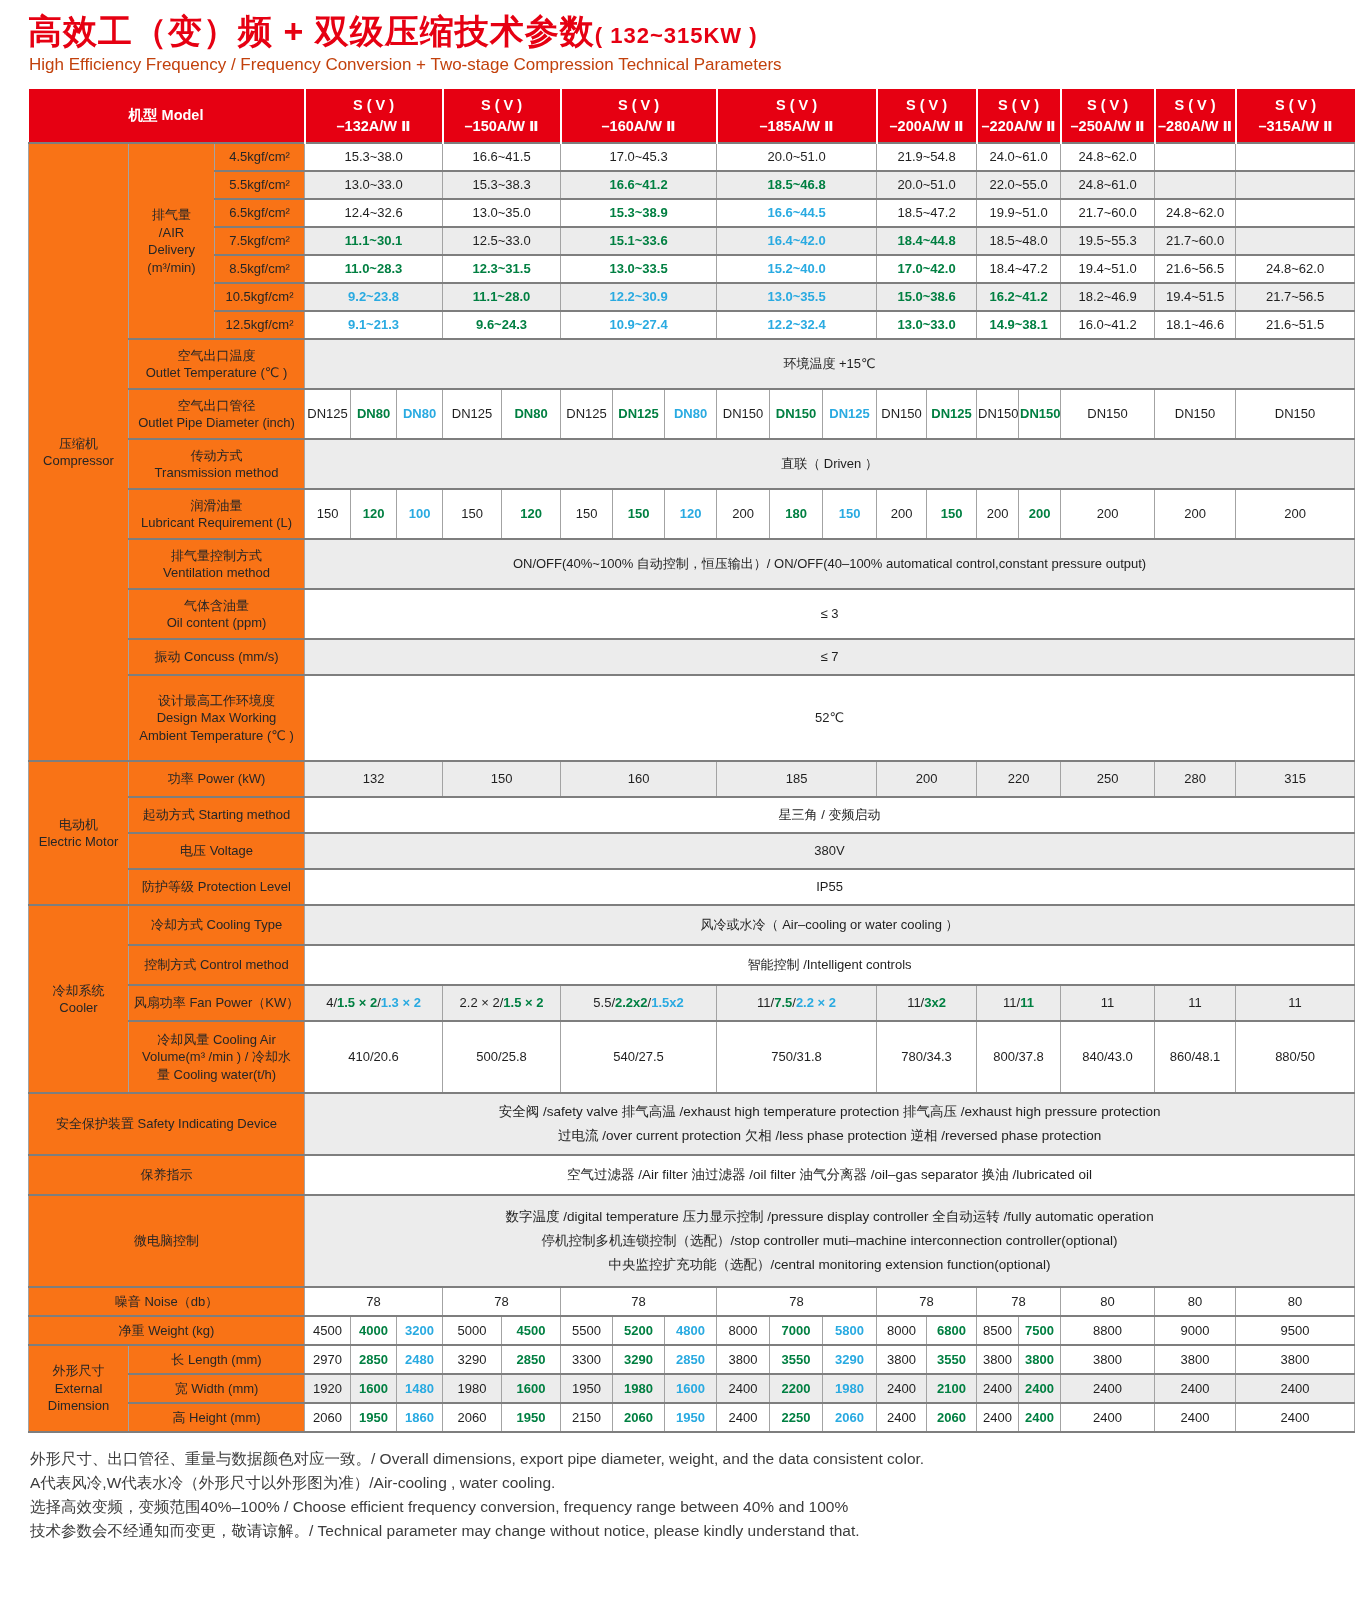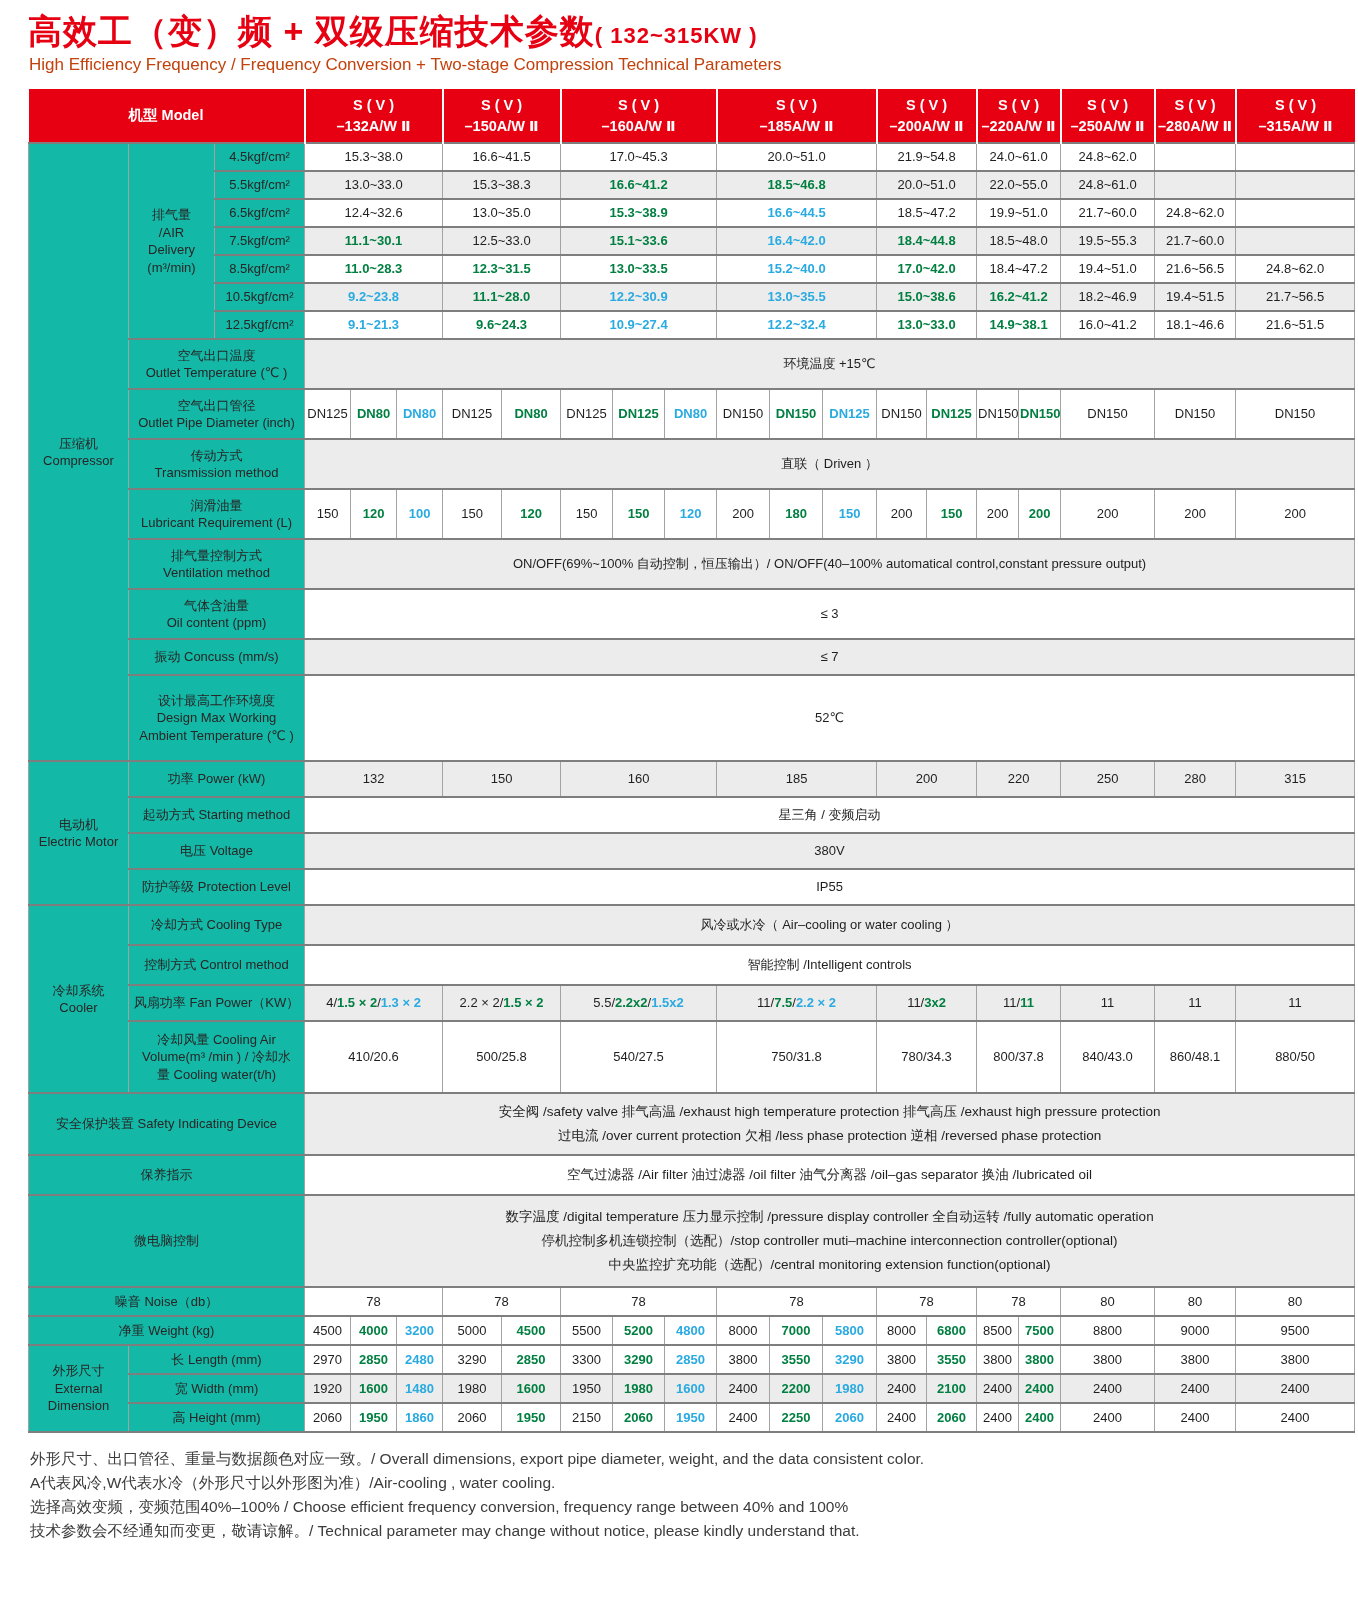--- a/index.html
+++ b/index.html
@@ -23,21 +23,21 @@
     overflow: hidden;
   }
   table.params th {
     background: #e60012; color: #ffffff; font-weight: bold;
     font-size: 14.5px; line-height: 1.45; height: 54px;
     border-left: 2px solid #ffffff; border-top: none; border-bottom: none;
     padding: 2px 0; text-align: center; vertical-align: middle;
   }
   table.params th:first-child { border-left: none; }
 
-  .grp, .lbl { background: #14b8a6; font-size: 13.5px; color: #262626; }
+  .grp, .lbl { background: #f97316; font-size: 13.5px; color: #262626; }
   .plab { font-size: 13px; }
   .sw .dv { background: #ffffff; }
   .sg .dv { background: #ececec; }
 
   .c-k { color: #1f1f1f; }
   .c-g { color: #007f41; font-weight: bold; }
   .c-c { color: #29aae1; font-weight: bold; }
   .seg-k { color: #1f1f1f; }
   .seg-g { color: #007f41; font-weight: bold; }
   .seg-c { color: #29aae1; font-weight: bold; }
@@ -281,21 +281,21 @@
           <td class="dv c-g">200</td>
           <td class="dv c-k">200</td>
           <td class="dv c-k">200</td>
           <td class="dv c-k">200</td>
         </tr>
         <tr class="sg r-mid">
           <td class="lbl" colspan="2">
             <div>排气量控制方式</div>
             <div>Ventilation method</div>
           </td>
-          <td class="dv" colspan="18">ON/OFF(69%~100% 自动控制，恒压输出）/ ON/OFF(40–100% automatical control,constant pressure output)</td>
+          <td class="dv" colspan="18">ON/OFF(40%~100% 自动控制，恒压输出）/ ON/OFF(40–100% automatical control,constant pressure output)</td>
         </tr>
         <tr class="sw r-mid">
           <td class="lbl" colspan="2">
             <div>气体含油量</div>
             <div>Oil content (ppm)</div>
           </td>
           <td class="dv" colspan="18">≤ 3</td>
         </tr>
         <tr class="sg r-sm">
           <td class="lbl" colspan="2">

